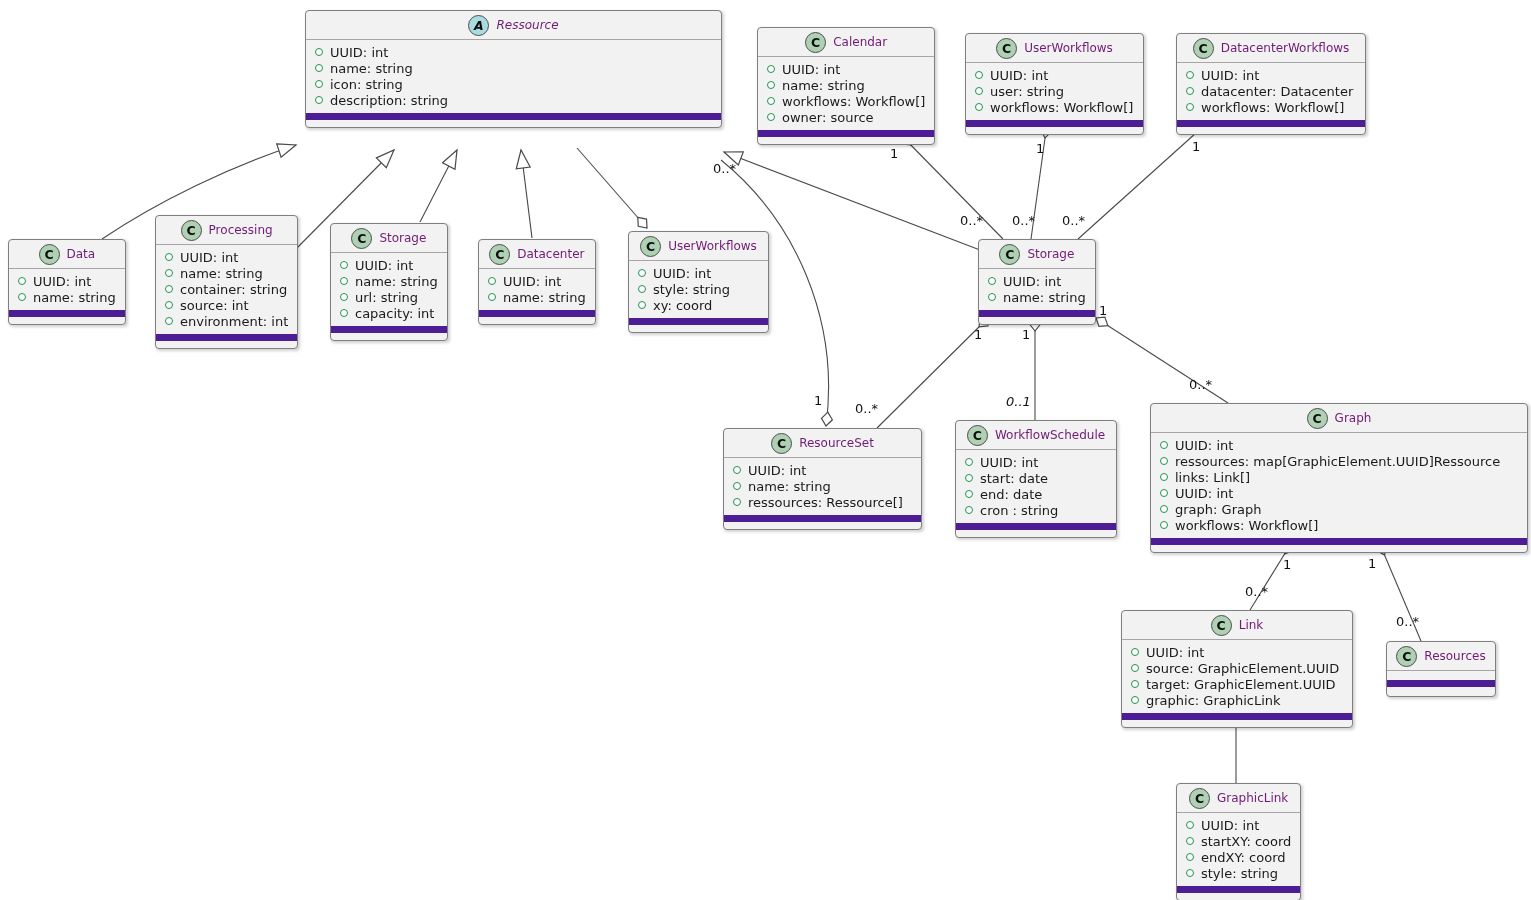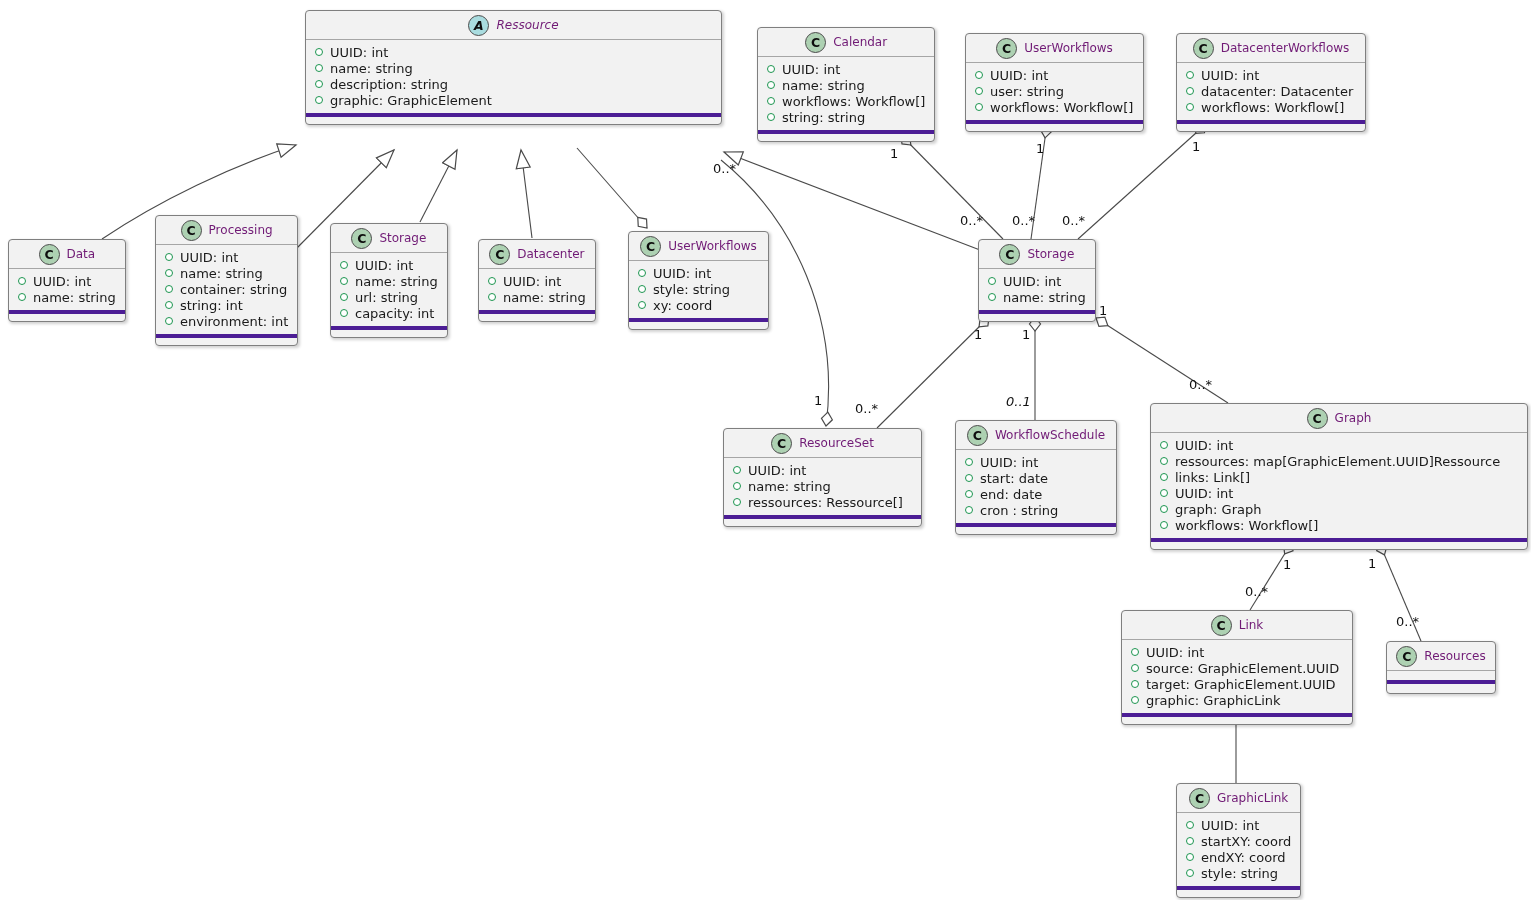--- a/index.html
+++ b/index.html
@@ -20,21 +20,21 @@
   }
   .tname{font-size:12px;color:#701a75;}
   .uml-class.abstract .tname{font-style:italic;}
   .spot{
     width:21px;height:21px;border-radius:50%;border:1px solid #4c4c4c;
     display:flex;align-items:center;justify-content:center;
     font-weight:bold;font-size:12.5px;color:#0d0d0d;flex:none;box-sizing:border-box;
   }
   .spot.kind-class{background:#ADD1B2;}
   .spot.kind-abstract{background:#A9DCDF;font-style:italic;}
-  .attrs{padding:4px 0 5px;border-bottom:4px solid #4c1d95;}
+  .attrs{padding:4px 0 5px;border-bottom:7px solid #4c1d95;}
   .attrs.empty{padding:0;height:9px;}
   .attr{display:flex;align-items:center;gap:7px;padding:0 9px;height:16px;white-space:nowrap;}
   .bullet{
     width:6px;height:6px;border-radius:50%;border:1.5px solid #1d9550;
     background:#ffffff;flex:none;box-sizing:content-box;
   }
   .methods{height:7px;}
   .methods.tall{height:9px;}
   .mult{position:absolute;font-size:13px;color:#111;z-index:3;white-space:nowrap;}
 </style>
@@ -97,26 +97,26 @@
         <div class="attr">
           <span class="bullet"></span>
           <span>UUID: int</span>
         </div>
         <div class="attr">
           <span class="bullet"></span>
           <span>name: string</span>
         </div>
         <div class="attr">
           <span class="bullet"></span>
+          <span>icon: string</span>
+        </div>
+        <div class="attr">
+          <span class="bullet"></span>
           <span>description: string</span>
         </div>
-        <div class="attr">
-          <span class="bullet"></span>
-          <span>graphic: GraphicElement</span>
-        </div>
       </div>
       <div class="methods"></div>
     </div>
     <div class="uml-class" style="left: 757px; top: 27px; min-width: 174px;">
       <div class="uml-title">
         <span class="spot kind-class">C</span>
         <span class="tname">Calendar</span>
       </div>
       <div class="attrs">
         <div class="attr">
@@ -126,21 +126,21 @@
         <div class="attr">
           <span class="bullet"></span>
           <span>name: string</span>
         </div>
         <div class="attr">
           <span class="bullet"></span>
           <span>workflows: Workflow[]</span>
         </div>
         <div class="attr">
           <span class="bullet"></span>
-          <span>string: string</span>
+          <span>owner: source</span>
         </div>
       </div>
       <div class="methods"></div>
     </div>
     <div class="uml-class" style="left: 965px; top: 33px; min-width: 177px;">
       <div class="uml-title">
         <span class="spot kind-class">C</span>
         <span class="tname">UserWorkflows</span>
       </div>
       <div class="attrs">
@@ -210,21 +210,21 @@
         <div class="attr">
           <span class="bullet"></span>
           <span>name: string</span>
         </div>
         <div class="attr">
           <span class="bullet"></span>
           <span>container: string</span>
         </div>
         <div class="attr">
           <span class="bullet"></span>
-          <span>string: int</span>
+          <span>source: int</span>
         </div>
         <div class="attr">
           <span class="bullet"></span>
           <span>environment: int</span>
         </div>
       </div>
       <div class="methods"></div>
     </div>
     <div class="uml-class" style="left: 330px; top: 223px; min-width: 113px;">
       <div class="uml-title">

